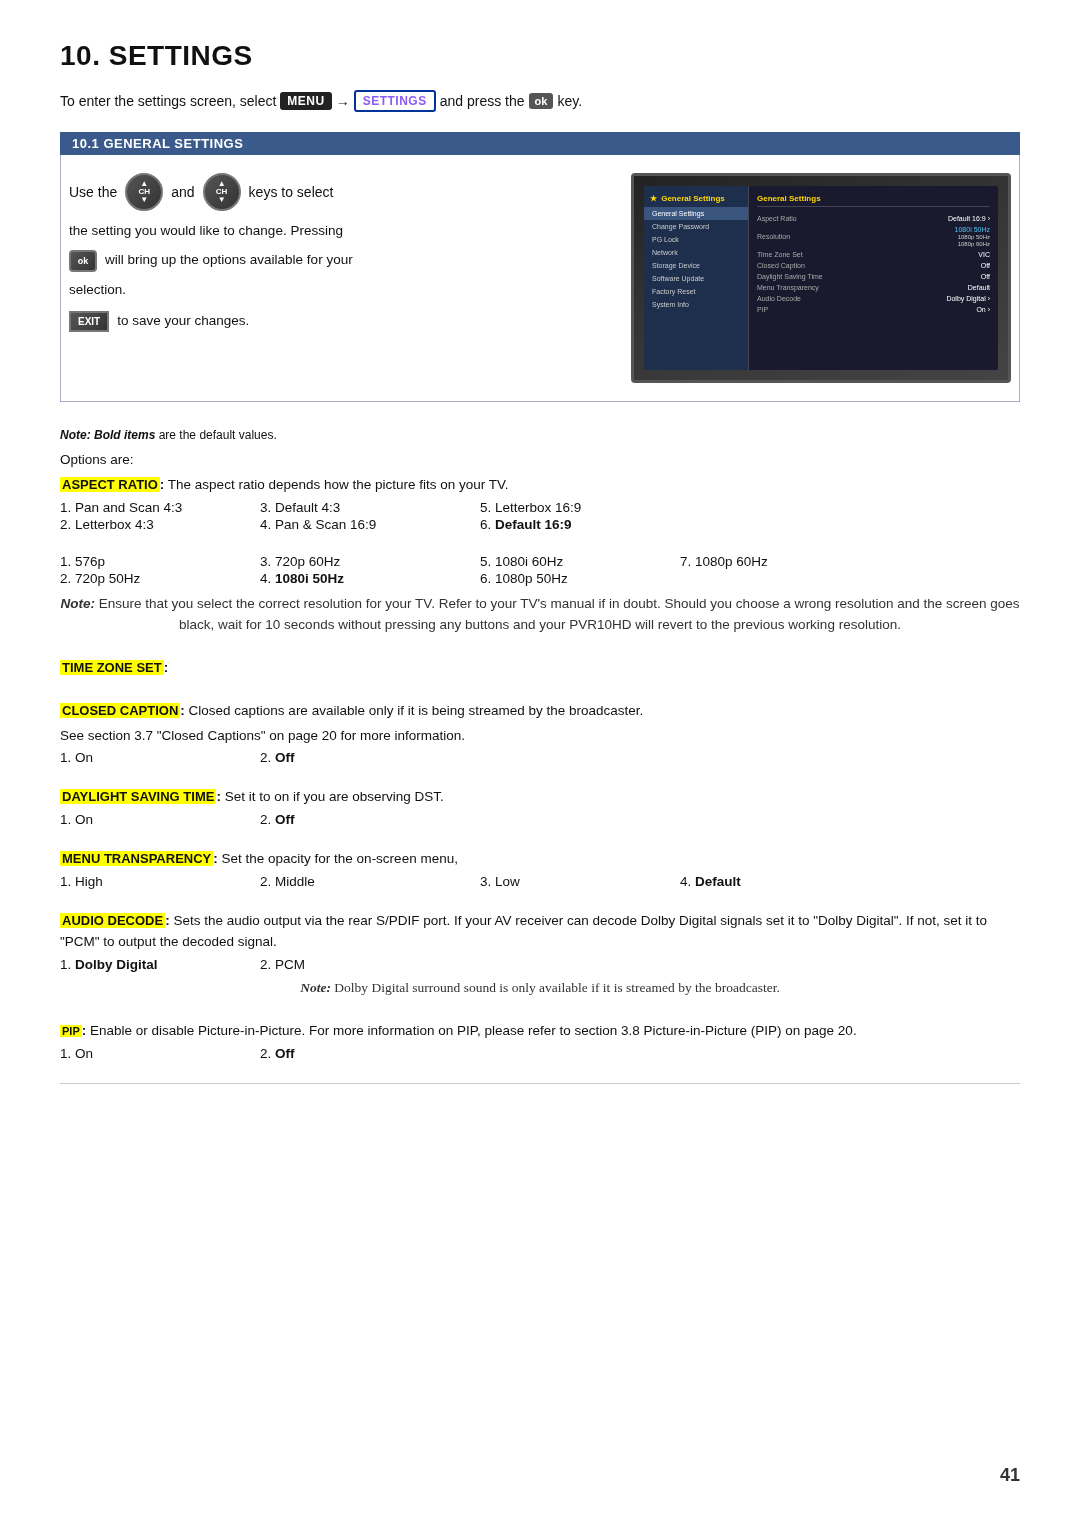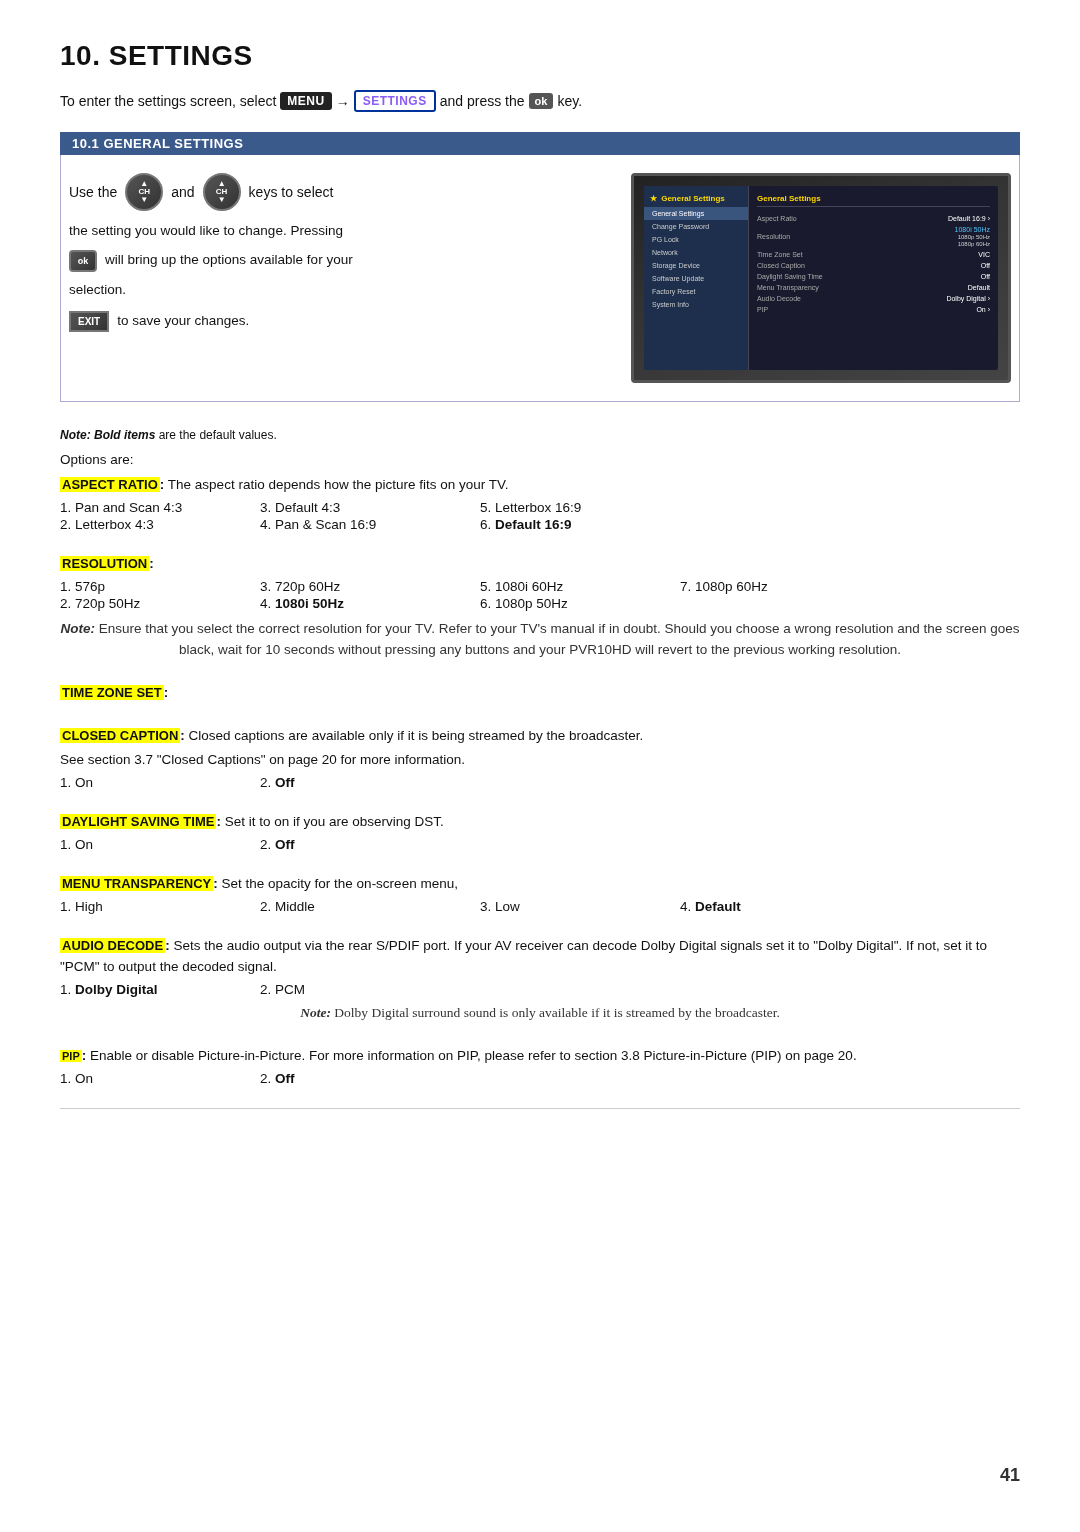--- a/index.html
+++ b/index.html
@@ -461,23 +461,20 @@
     <span>5. Letterbox 16:9</span>
     <span></span>
     <span>2. Letterbox 4:3</span>
     <span>4. Pan &amp; Scan 16:9</span>
     <span>6. <span class="default-bold">Default 16:9</span></span>
     <span></span>
   </div>
 </div>
 
 <div class="section-block">
-  <p>
-    <span class="highlight-label">RESOLUTION</span><span class="colon">:</span>
-  </p>
   <div class="options-grid">
     <span>1. 576p</span>
     <span>3. 720p 60Hz</span>
     <span>5. 1080i 60Hz</span>
     <span>7. 1080p 60Hz</span>
     <span>2. 720p 50Hz</span>
     <span>4. <span class="default-bold">1080i 50Hz</span></span>
     <span>6. 1080p 50Hz</span>
     <span></span>
   </div>

